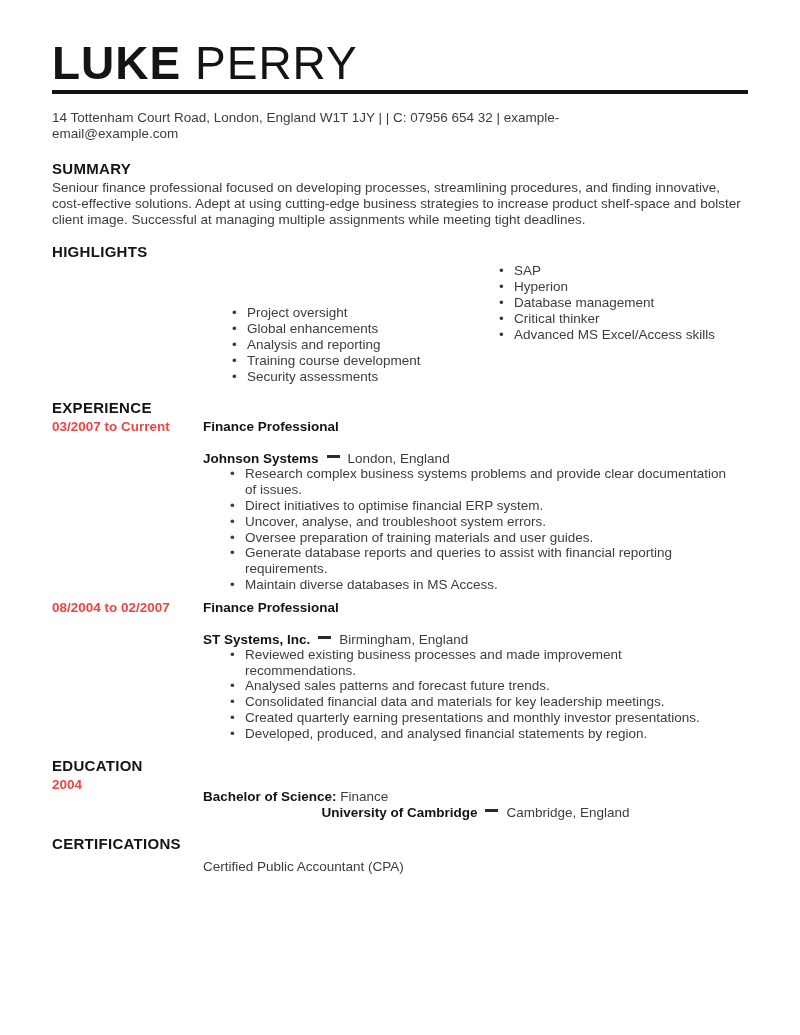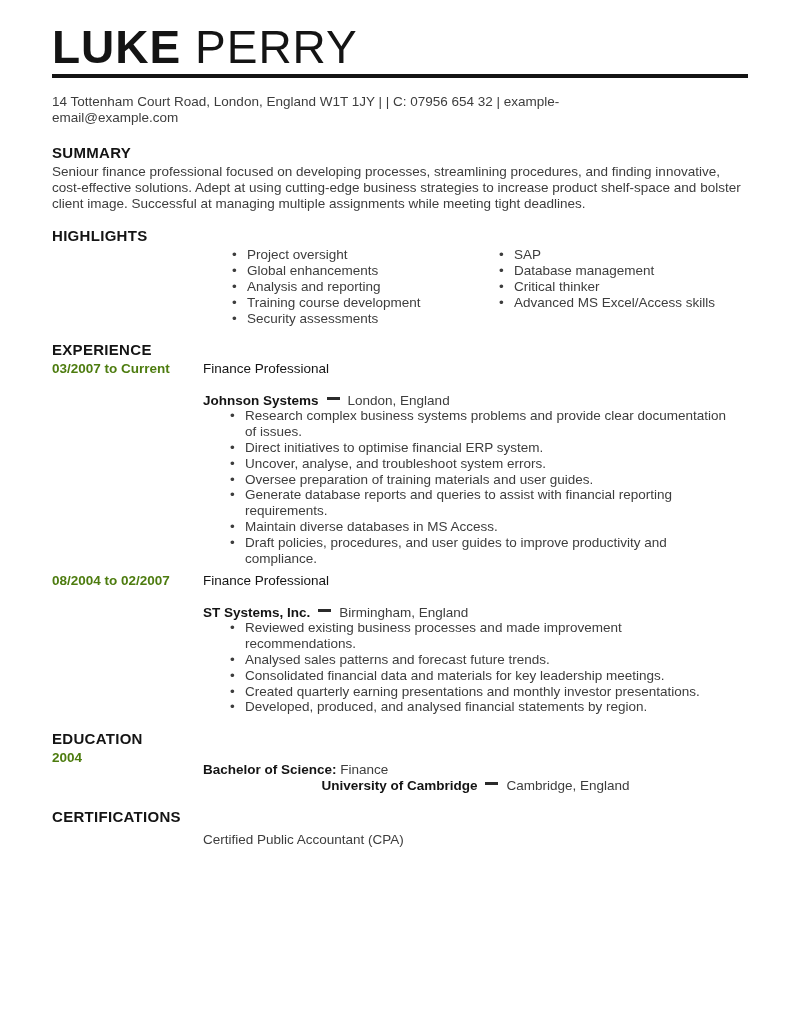--- a/index.html
+++ b/index.html
@@ -6,21 +6,21 @@
   html, body {
     margin: 0; padding: 0;
     background: #ffffff;
   }
   body {
     width: 800px; height: 1035px;
     overflow: hidden;
     font-family: "Liberation Sans", sans-serif;
     color: #3d3d3d;
   }
-  .page { padding: 24px 52px 0 52px; }
+  .page { padding: 40px 52px 0 52px; }
 
   
   h1 {
     margin: 0;
     font-size: 46px;
     line-height: 1.02;
     font-weight: 400;
     color: #141414;
     letter-spacing: 1px;
   }
@@ -71,38 +71,38 @@
     color: #3d3d3d;
   }
 
   
   .highlights { margin-top: 15px; }
   .highlights .cols {
     display: flex;
     margin-left: 178px;
     margin-top: 3px;
   }
-  .highlights .cols ul:first-child { width: 267px; flex: none; }
+  .highlights .cols ul:first-child { width: 267px; flex: none; margin-top: 42px; }
   .highlights .cols ul:last-child { flex: 1; }
 
   
   .experience { margin-top: 15px; }
   .job, .edu-row { display: flex; margin-top: 3px; }
   .job + .job { margin-top: 7px; }
   .datecol {
     flex: none;
     width: 151px;
     font-size: 13.5px;
     font-weight: 700;
-    color: #4d7c0f;
+    color: #ef4444;
   }
   .jobcontent { flex: 1; }
   .jobtitle {
     font-size: 13.5px;
-    font-weight: 400;
+    font-weight: 700;
     color: #141414;
   }
   .companyline { font-size: 13.5px; margin-top: 17px; }
   .bold { font-weight: 700; color: #141414; }
   .dash {
     display: inline-block;
     width: 13px; height: 3px;
     background: #2b2b2b;
     margin: 0 8px;
     vertical-align: 5px;
@@ -144,20 +144,21 @@
 
       <li>Project oversight</li>
           <li>Global enhancements</li>
           <li>Analysis and reporting</li>
           <li>Training course development</li>
           <li>Security assessments</li>
         </ul>
       <ul>
 
       <li>SAP</li>
+          <li>Hyperion</li>
           <li>Database management</li>
           <li>Critical thinker</li>
           <li>Advanced MS Excel/Access skills</li>
         </ul>
     </div>
   </section>
 
   <section class="experience">
     <h2>EXPERIENCE</h2>
 
@@ -169,21 +170,20 @@
           <span class="bold">Johnson Systems</span><span class="dash"></span><span>London, England</span>
         </div>
         <ul>
 
         <li>Research complex business systems problems and provide clear documentation of issues.</li>
             <li>Direct initiatives to optimise financial ERP system.</li>
             <li>Uncover, analyse, and troubleshoot system errors.</li>
             <li>Oversee preparation of training materials and user guides.</li>
             <li>Generate database reports and queries to assist with financial reporting requirements.</li>
             <li>Maintain diverse databases in MS Access.</li>
-            <li>Draft policies, procedures, and user guides to improve productivity and compliance.</li>
           </ul>
       </div>
     </div>
 
     <div class="job">
       <div class="datecol">08/2004 to 02/2007</div>
       <div class="jobcontent">
         <div class="jobtitle">Finance Professional</div>
         <div class="companyline">
           <span class="bold">ST Systems, Inc.</span><span class="dash"></span><span>Birmingham, England</span>

